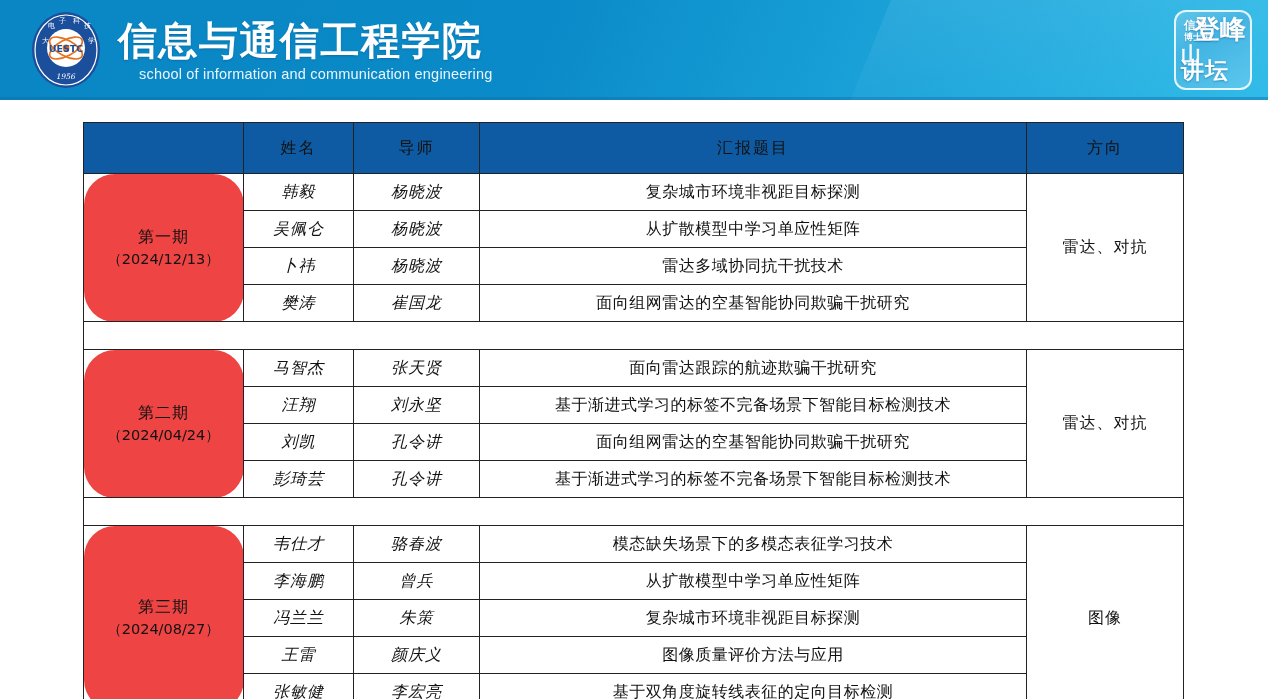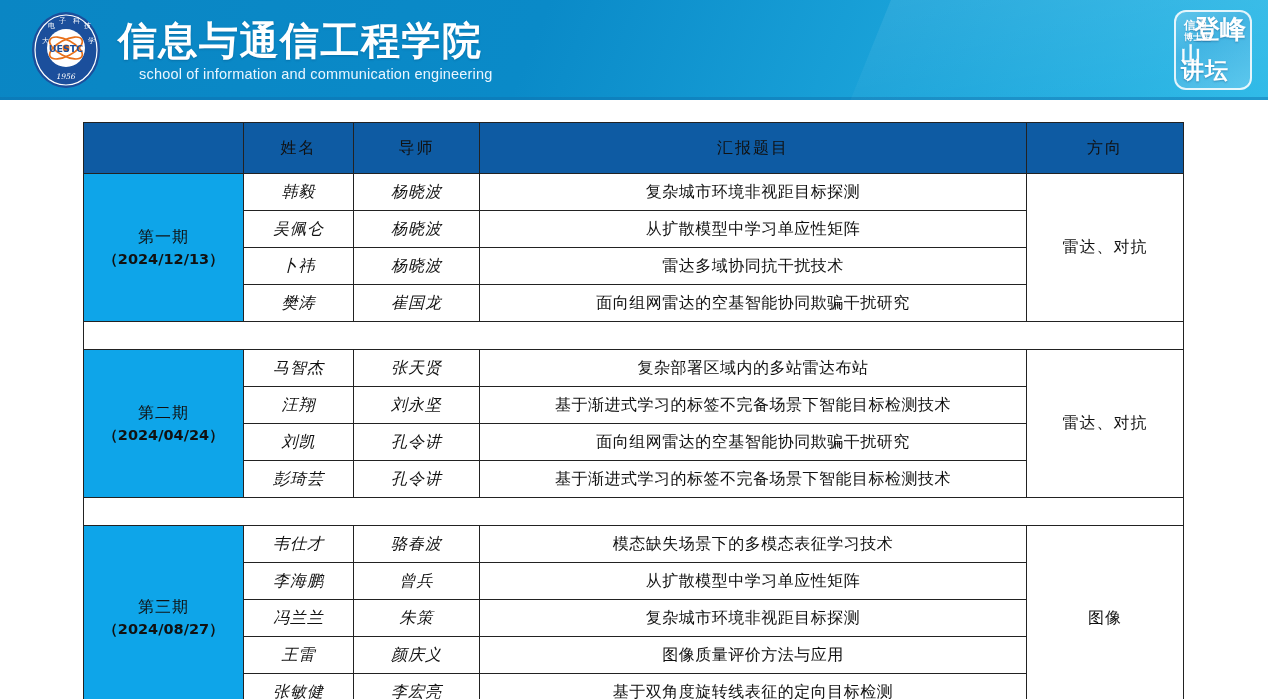--- a/index.html
+++ b/index.html
@@ -93,25 +93,25 @@
     border-color:#17467c;
   }
   thead th.blank-head{background:#0e5ba3;}
   .col-term{width:160px;}
   .col-name{width:110px;}
   .col-adv{width:126px;}
   .col-title{width:547px;}
   .col-dir{width:157px;}
 
   td.term{
-    background:#0ea5e9;
-    font-size:15.5px;line-height:23px;color:#111;
+    background:#ef4444;
+    font-size:15.5px;line-height:23px;color:#111;border-radius:31px;
   }
   td.term .t1{display:block;letter-spacing:1px;}
-  td.term .t2{display:block;font-weight:bold;font-family:"DejaVu Sans","Liberation Sans",sans-serif;font-size:14.5px;}
+  td.term .t2{display:block;font-weight:normal;font-family:"DejaVu Sans","Liberation Sans",sans-serif;font-size:14.5px;}
   td.name,td.adv{height:36px;font-size:16.5px;letter-spacing:1px;font-style:italic;}
   td.title{height:36px;font-size:16.5px;letter-spacing:.5px;}
   td.dir{font-size:16.5px;letter-spacing:1px;}
   tr.spacer td{height:27px;background:#fff;}
 </style>
 </head>
 <body>
 
 <div class="banner">
   <div class="brand">
@@ -207,21 +207,21 @@
         <td colspan="5"></td>
       </tr>
 
       <tr>
         <td class="term" rowspan="4">
           <span class="t1">第二期</span>
           <span class="t2">（2024/04/24）</span>
         </td>
         <td class="name">马智杰</td>
         <td class="adv">张天贤</td>
-        <td class="title">复杂部署区域内的多站雷达布站</td>
+        <td class="title">面向雷达跟踪的航迹欺骗干扰研究</td>
         <td class="dir" rowspan="4">雷达、对抗</td>
       </tr>
       <tr>
         <td class="name">汪翔</td>
         <td class="adv">刘永坚</td>
         <td class="title">基于渐进式学习的标签不完备场景下智能目标检测技术</td>
       </tr>
       <tr>
         <td class="name">刘凯</td>
         <td class="adv">孔令讲</td>

